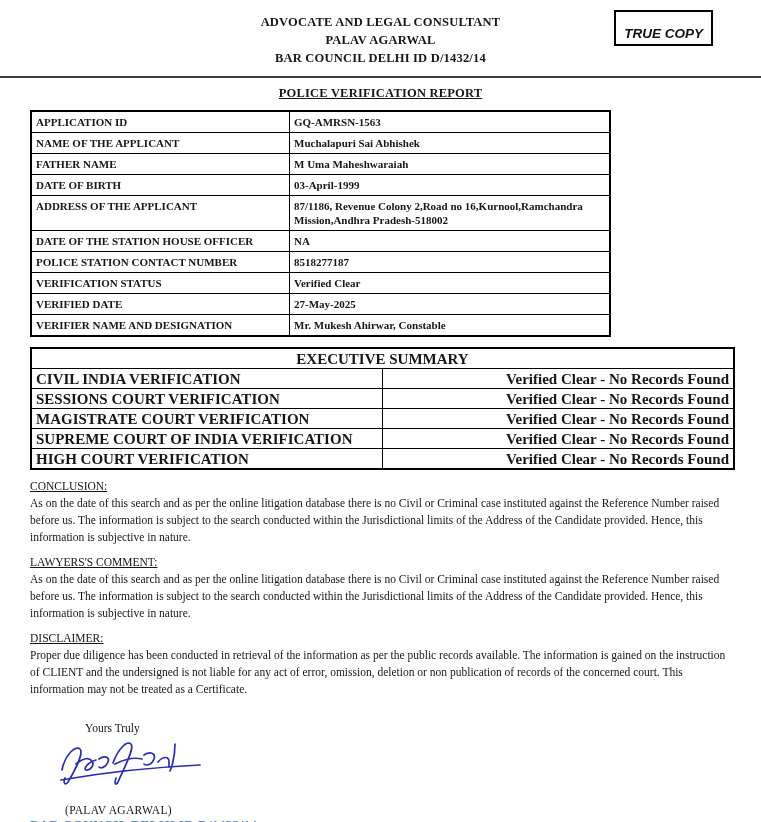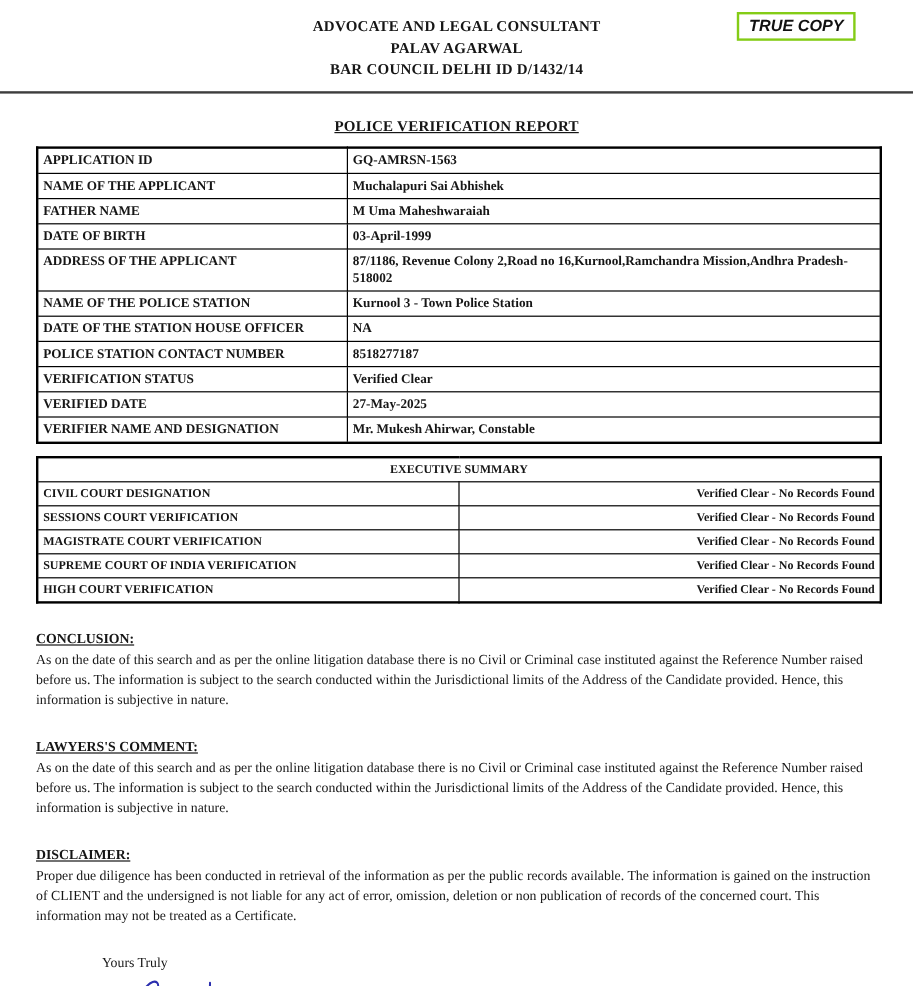--- a/index.html
+++ b/index.html
@@ -5,41 +5,41 @@
   html,body{margin:0;padding:0;}
   body{
     width:761px;height:822px;background:#ffffff;overflow:hidden;
     font-family:"Liberation Serif","DejaVu Serif",serif;color:#161616;
   }
   .page{position:relative;width:761px;height:822px;}
 
   
   .letterhead{padding-top:13px;text-align:center;font-weight:bold;font-size:12.5px;line-height:18px;letter-spacing:.2px;}
   .stamp{
-    position:absolute;top:10px;right:48px;border:2px solid #84cc16;
-    padding:2px 8px 3px 8px;background:#fff;
+    position:absolute;top:10px;right:48px;border:2px solid #000000;
+    padding:14px 8px 3px 8px;background:#fff;
     font-family:"Liberation Sans","DejaVu Sans",sans-serif;
     font-style:italic;font-weight:bold;font-size:13.5px;color:#111;
   }
   .rule{border:none;border-top:2px solid #3d3d3d;margin:9px 0 0 0;width:761px;}
 
-  .doc-title{text-align:center;font-weight:bold;text-decoration:underline;font-size:12.5px;margin:20px 0 9px 0;letter-spacing:.2px;}
+  .doc-title{text-align:center;font-weight:bold;text-decoration:underline;font-size:12.5px;margin:8px 0 9px 0;letter-spacing:.2px;}
 
   
   table{border-collapse:collapse;table-layout:fixed;}
-  table.details{margin-left:30px;width:705px;border:2px solid #000;}
+  table.details{margin-left:30px;width:581px;border:2px solid #000;}
   table.details td{border:1px solid #000;padding:3px 5px 3px 4px;font-size:11px;font-weight:bold;line-height:14px;vertical-align:top;word-wrap:break-word;}
   td.lbl{width:248px;}
   table.summary{margin:10px 0 0 30px;width:705px;border:2px solid #000;}
-  table.summary td{border:1px solid #000;padding:2.5px 4px;font-size:10px;font-weight:bold;line-height:14px;vertical-align:top;}
+  table.summary td{border:1px solid #000;padding:2.5px 4px;font-size:15px;font-weight:bold;line-height:14px;vertical-align:top;}
   td.sum-head{text-align:center;}
   td.sum-val{text-align:right;}
 
   
-  .sec-head{font-weight:bold;text-decoration:underline;font-size:11.5px;margin:24px 26px 3px 30px;}
+  .sec-head{font-weight:normal;text-decoration:underline;font-size:11.5px;margin:10px 26px 3px 30px;}
   .sec-body{margin:0 24px 0 30px;font-size:11.5px;line-height:17px;}
 
   
   .closing{margin:24px 0 0 85px;font-size:11.5px;}
   .signature{margin:2px 0 0 52px;display:block;}
   .sig-name{margin:16px 0 0 65px;font-size:11.5px;letter-spacing:.3px;}
   .bar-id{margin:1px 0 0 30px;font-size:13.5px;font-weight:bold;color:#4a7ebd;letter-spacing:.2px;}
 </style>
 </head>
 <body>
@@ -76,24 +76,20 @@
     </tr>
     <tr>
       <td class="lbl">DATE OF BIRTH</td>
       <td class="val">03-April-1999</td>
     </tr>
     <tr>
       <td class="lbl">ADDRESS OF THE APPLICANT</td>
       <td class="val">87/1186, Revenue Colony 2,Road no 16,Kurnool,Ramchandra Mission,Andhra Pradesh-518002</td>
     </tr>
     <tr>
-      <td class="lbl">NAME OF THE POLICE STATION</td>
-      <td class="val">Kurnool 3 - Town Police Station</td>
-    </tr>
-    <tr>
       <td class="lbl">DATE OF THE STATION HOUSE OFFICER</td>
       <td class="val">NA</td>
     </tr>
     <tr>
       <td class="lbl">POLICE STATION CONTACT NUMBER</td>
       <td class="val">8518277187</td>
     </tr>
     <tr>
       <td class="lbl">VERIFICATION STATUS</td>
       <td class="val">Verified Clear</td>
@@ -108,21 +104,21 @@
     </tr>
   </tbody>
     </table>
 
   <table class="summary">
     <tbody>
         <tr>
       <td class="sum-head" colspan="2">EXECUTIVE SUMMARY</td>
     </tr>
     <tr>
-      <td class="lbl">CIVIL COURT DESIGNATION</td>
+      <td class="lbl">CIVIL INDIA VERIFICATION</td>
       <td class="sum-val">Verified Clear - No Records Found</td>
     </tr>
     <tr>
       <td class="lbl">SESSIONS COURT VERIFICATION</td>
       <td class="sum-val">Verified Clear - No Records Found</td>
     </tr>
     <tr>
       <td class="lbl">MAGISTRATE COURT VERIFICATION</td>
       <td class="sum-val">Verified Clear - No Records Found</td>
     </tr>

